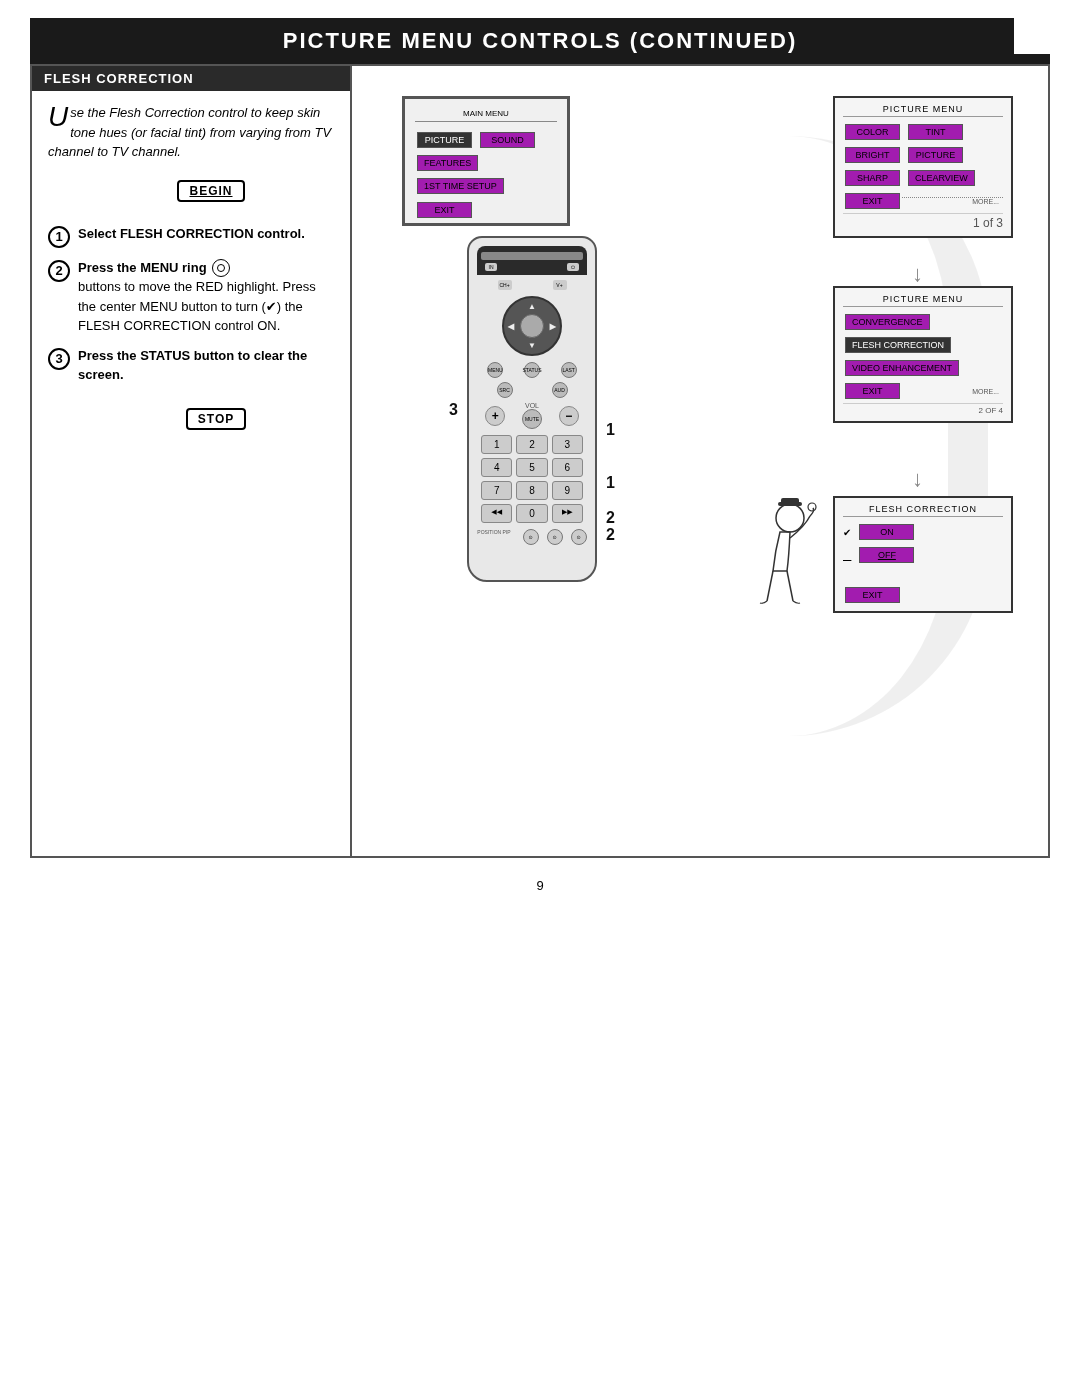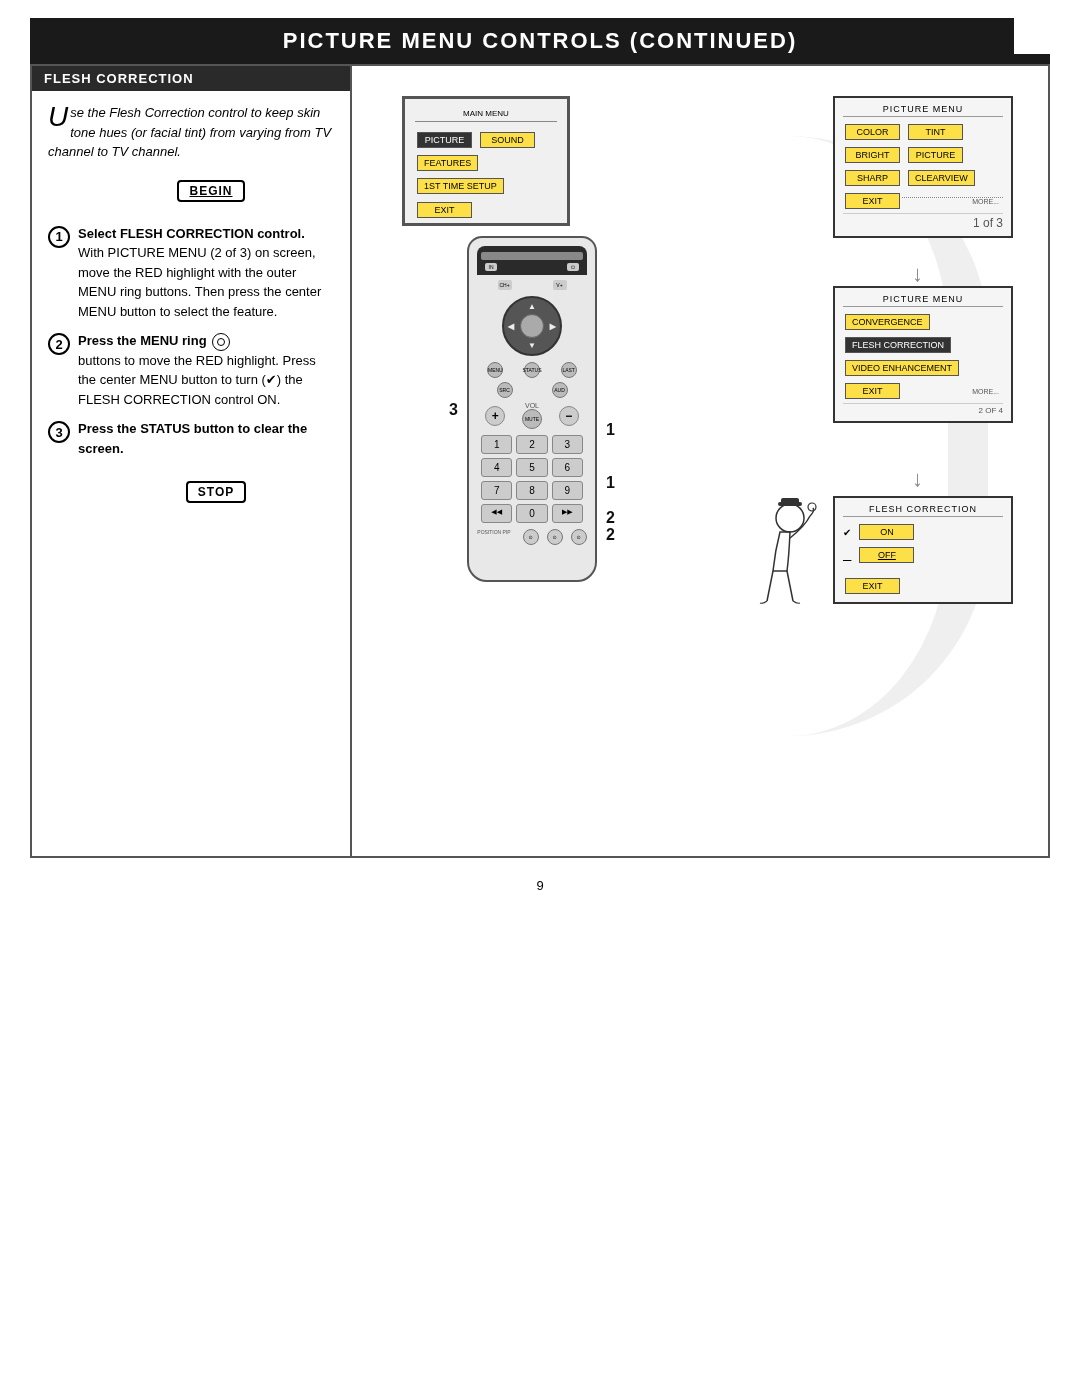--- a/index.html
+++ b/index.html
@@ -322,21 +322,21 @@
       font-size: 9px;
       text-align: center;
       border-bottom: 1px solid #999;
       margin-bottom: 5px;
       padding-bottom: 2px;
       letter-spacing: 1px;
     }
 
     .menu-btn {
       border: 1.5px solid #555;
-      background: #fde047;
+      background: #a21caf;
       padding: 2px 6px;
       font-size: 9px;
       margin: 2px;
       display: inline-block;
       min-width: 55px;
       text-align: center;
     }
     .menu-btn.highlighted {
       background: #333;
       color: #fff;
@@ -424,21 +424,20 @@
 
       <div style="text-align:center; margin: 8px 0 12px 0;">
         <div class="begin-box">BEGIN</div>
       </div>
 
       <div class="step">
         <div class="step-num">1</div>
         <div class="step-text">
           <strong><span>Select FLESH CORRECTION control.</span></strong>
           <br>
-          <span>With PICTURE MENU (2 of 3) on screen, move the RED highlight with the outer MENU ring buttons. Then press the center MENU button to select the feature.</span>
         </div>
       </div>
 
       <div class="step">
         <div class="step-num">2</div>
         <div class="step-text">
           <strong>
             <span>Press the MENU ring</span>
             <span class="menu-ring-icon"></span>
           </strong>
@@ -635,21 +634,21 @@
               <path d="M58 105 Q62 108 65 107" fill="none" stroke="#333" stroke-width="1.2"></path>
             </svg>
           </div>
 
           <div class="flesh-screen">
             <div class="tv-screen-title">FLESH CORRECTION</div>
             <div style="display:flex;align-items:center;gap:6px;margin-bottom:3px;">
               <span style="font-size:10px;">✔</span>
               <div class="menu-btn">ON</div>
             </div>
-            <div style="display:flex;align-items:center;gap:6px;margin-bottom:11px;text-decoration:underline;">
+            <div style="display:flex;align-items:center;gap:6px;margin-bottom:20px;text-decoration:underline;">
               <span style="font-size:10px;color:transparent;">✔</span>
               <div class="menu-btn">OFF</div>
             </div>
             <div class="menu-btn" style="display:inline-block;">EXIT</div>
           </div>
         </div>
       </div>
 
     </div>
   </div>

